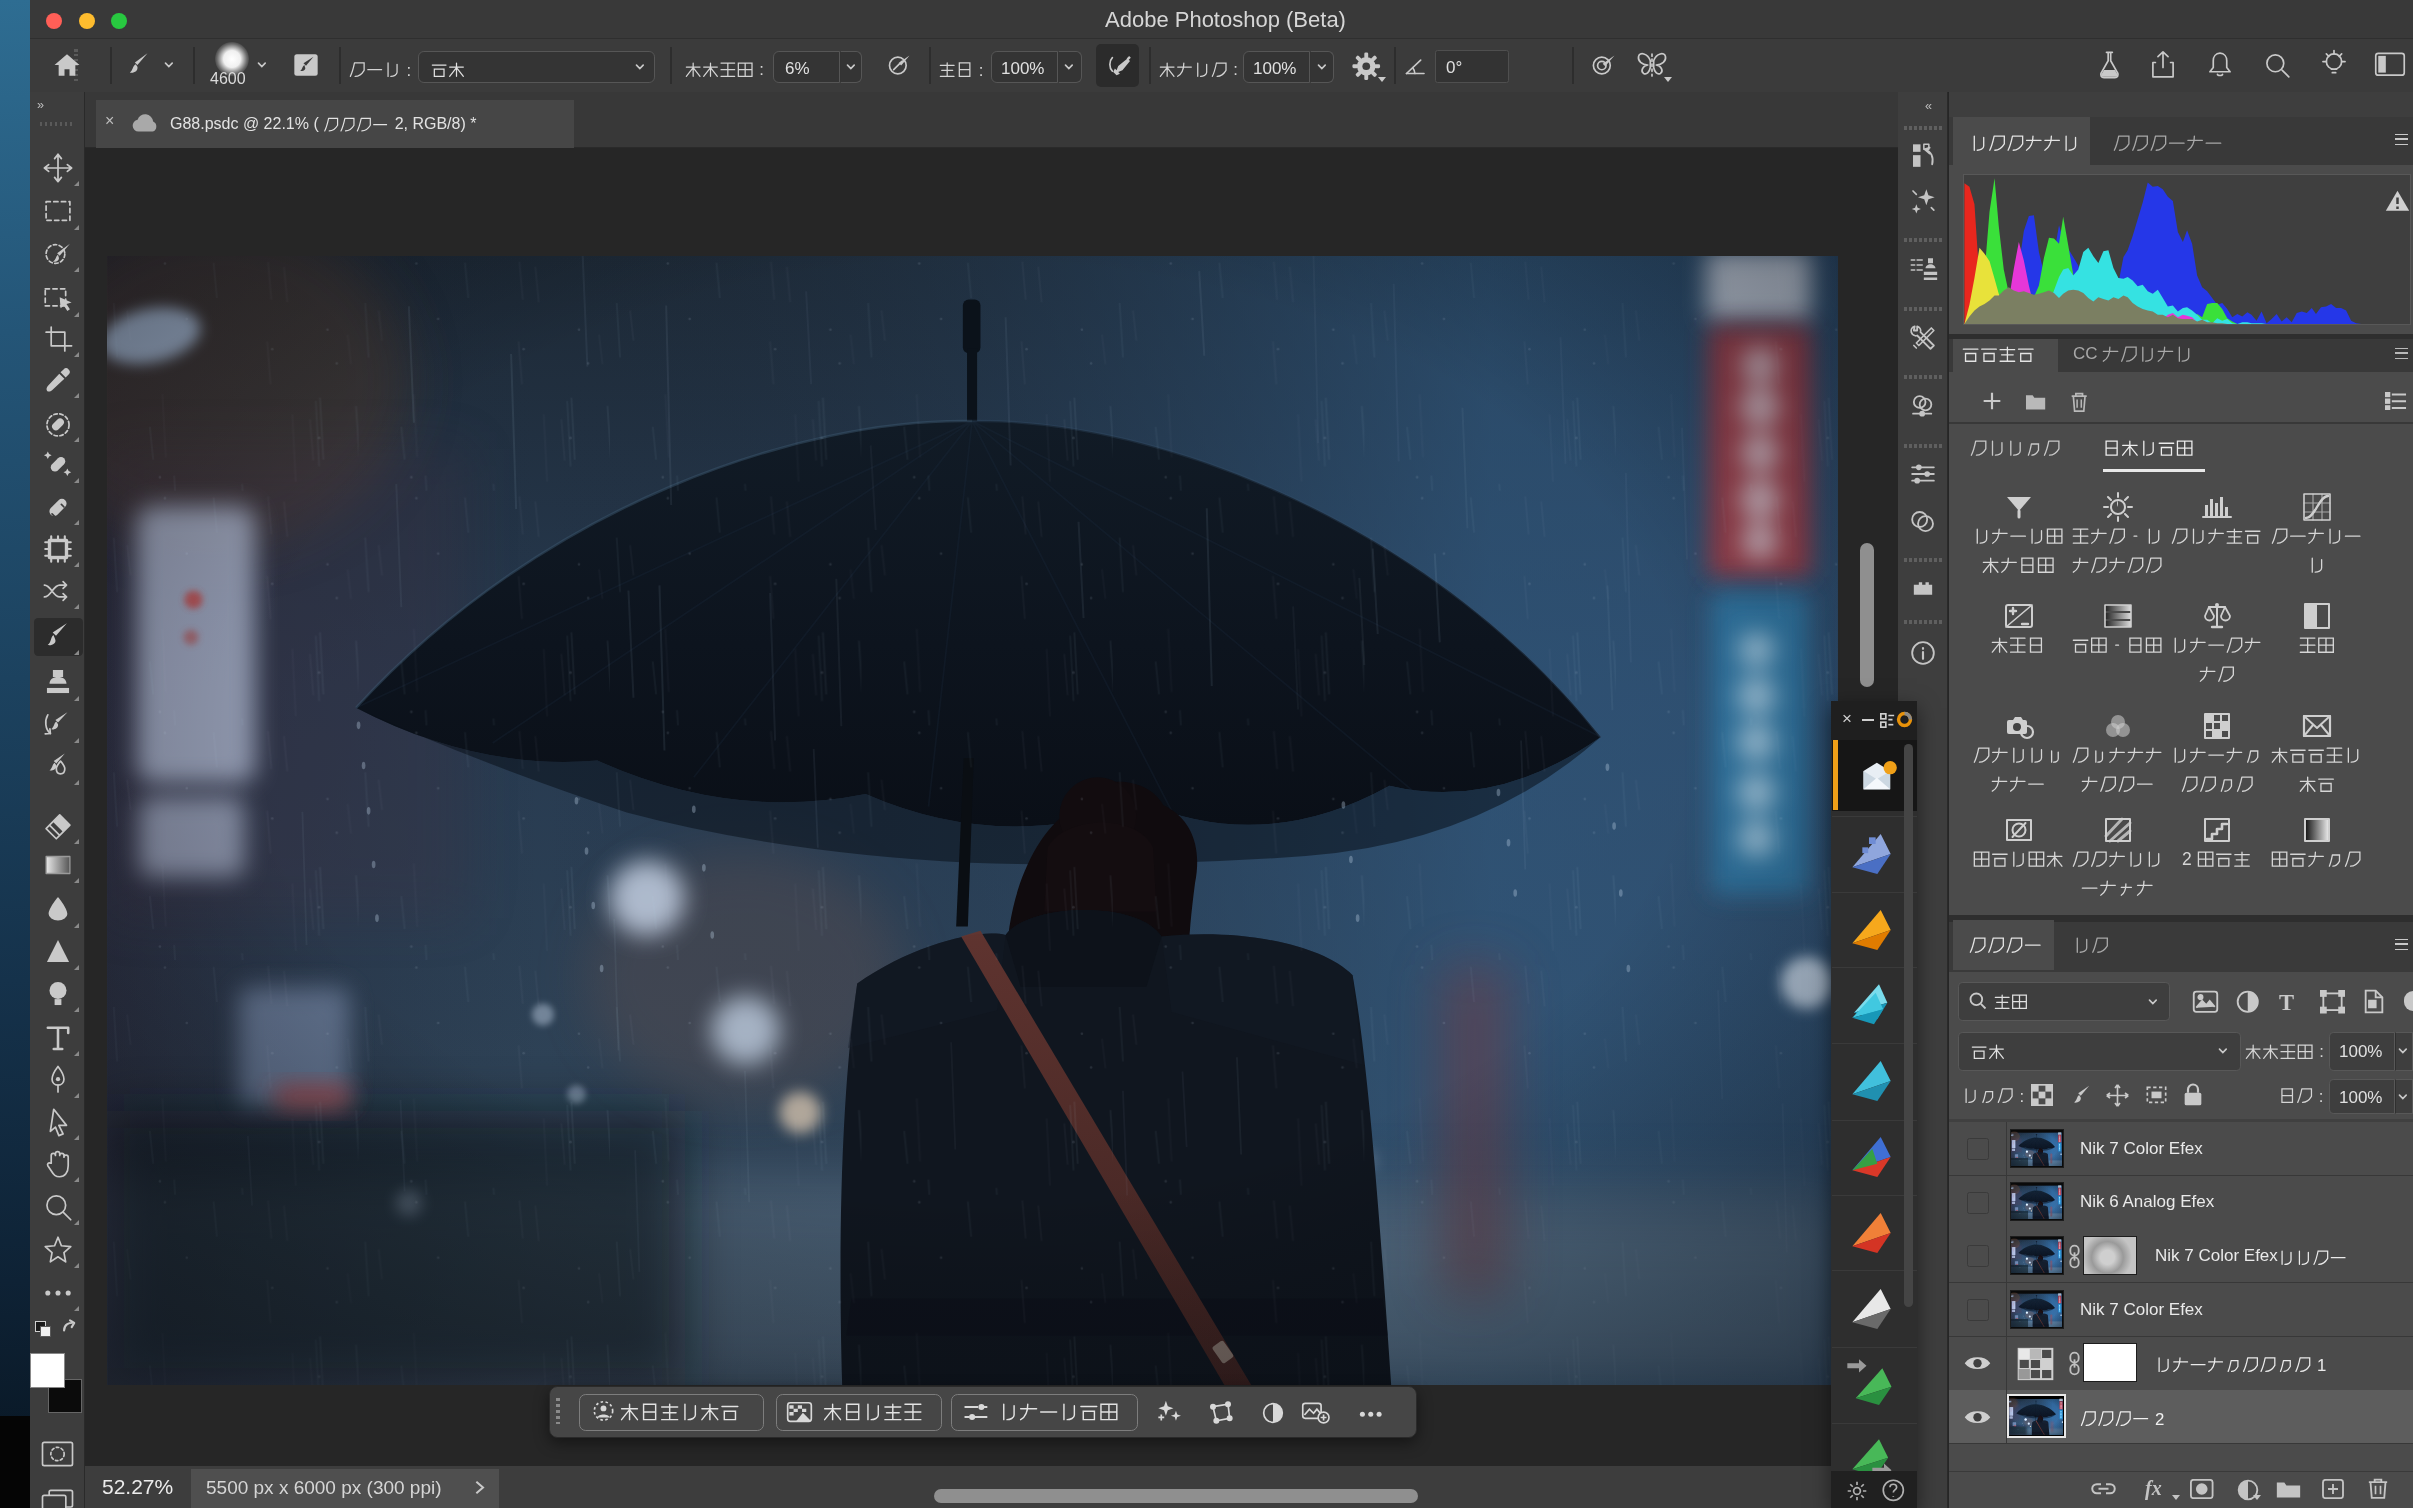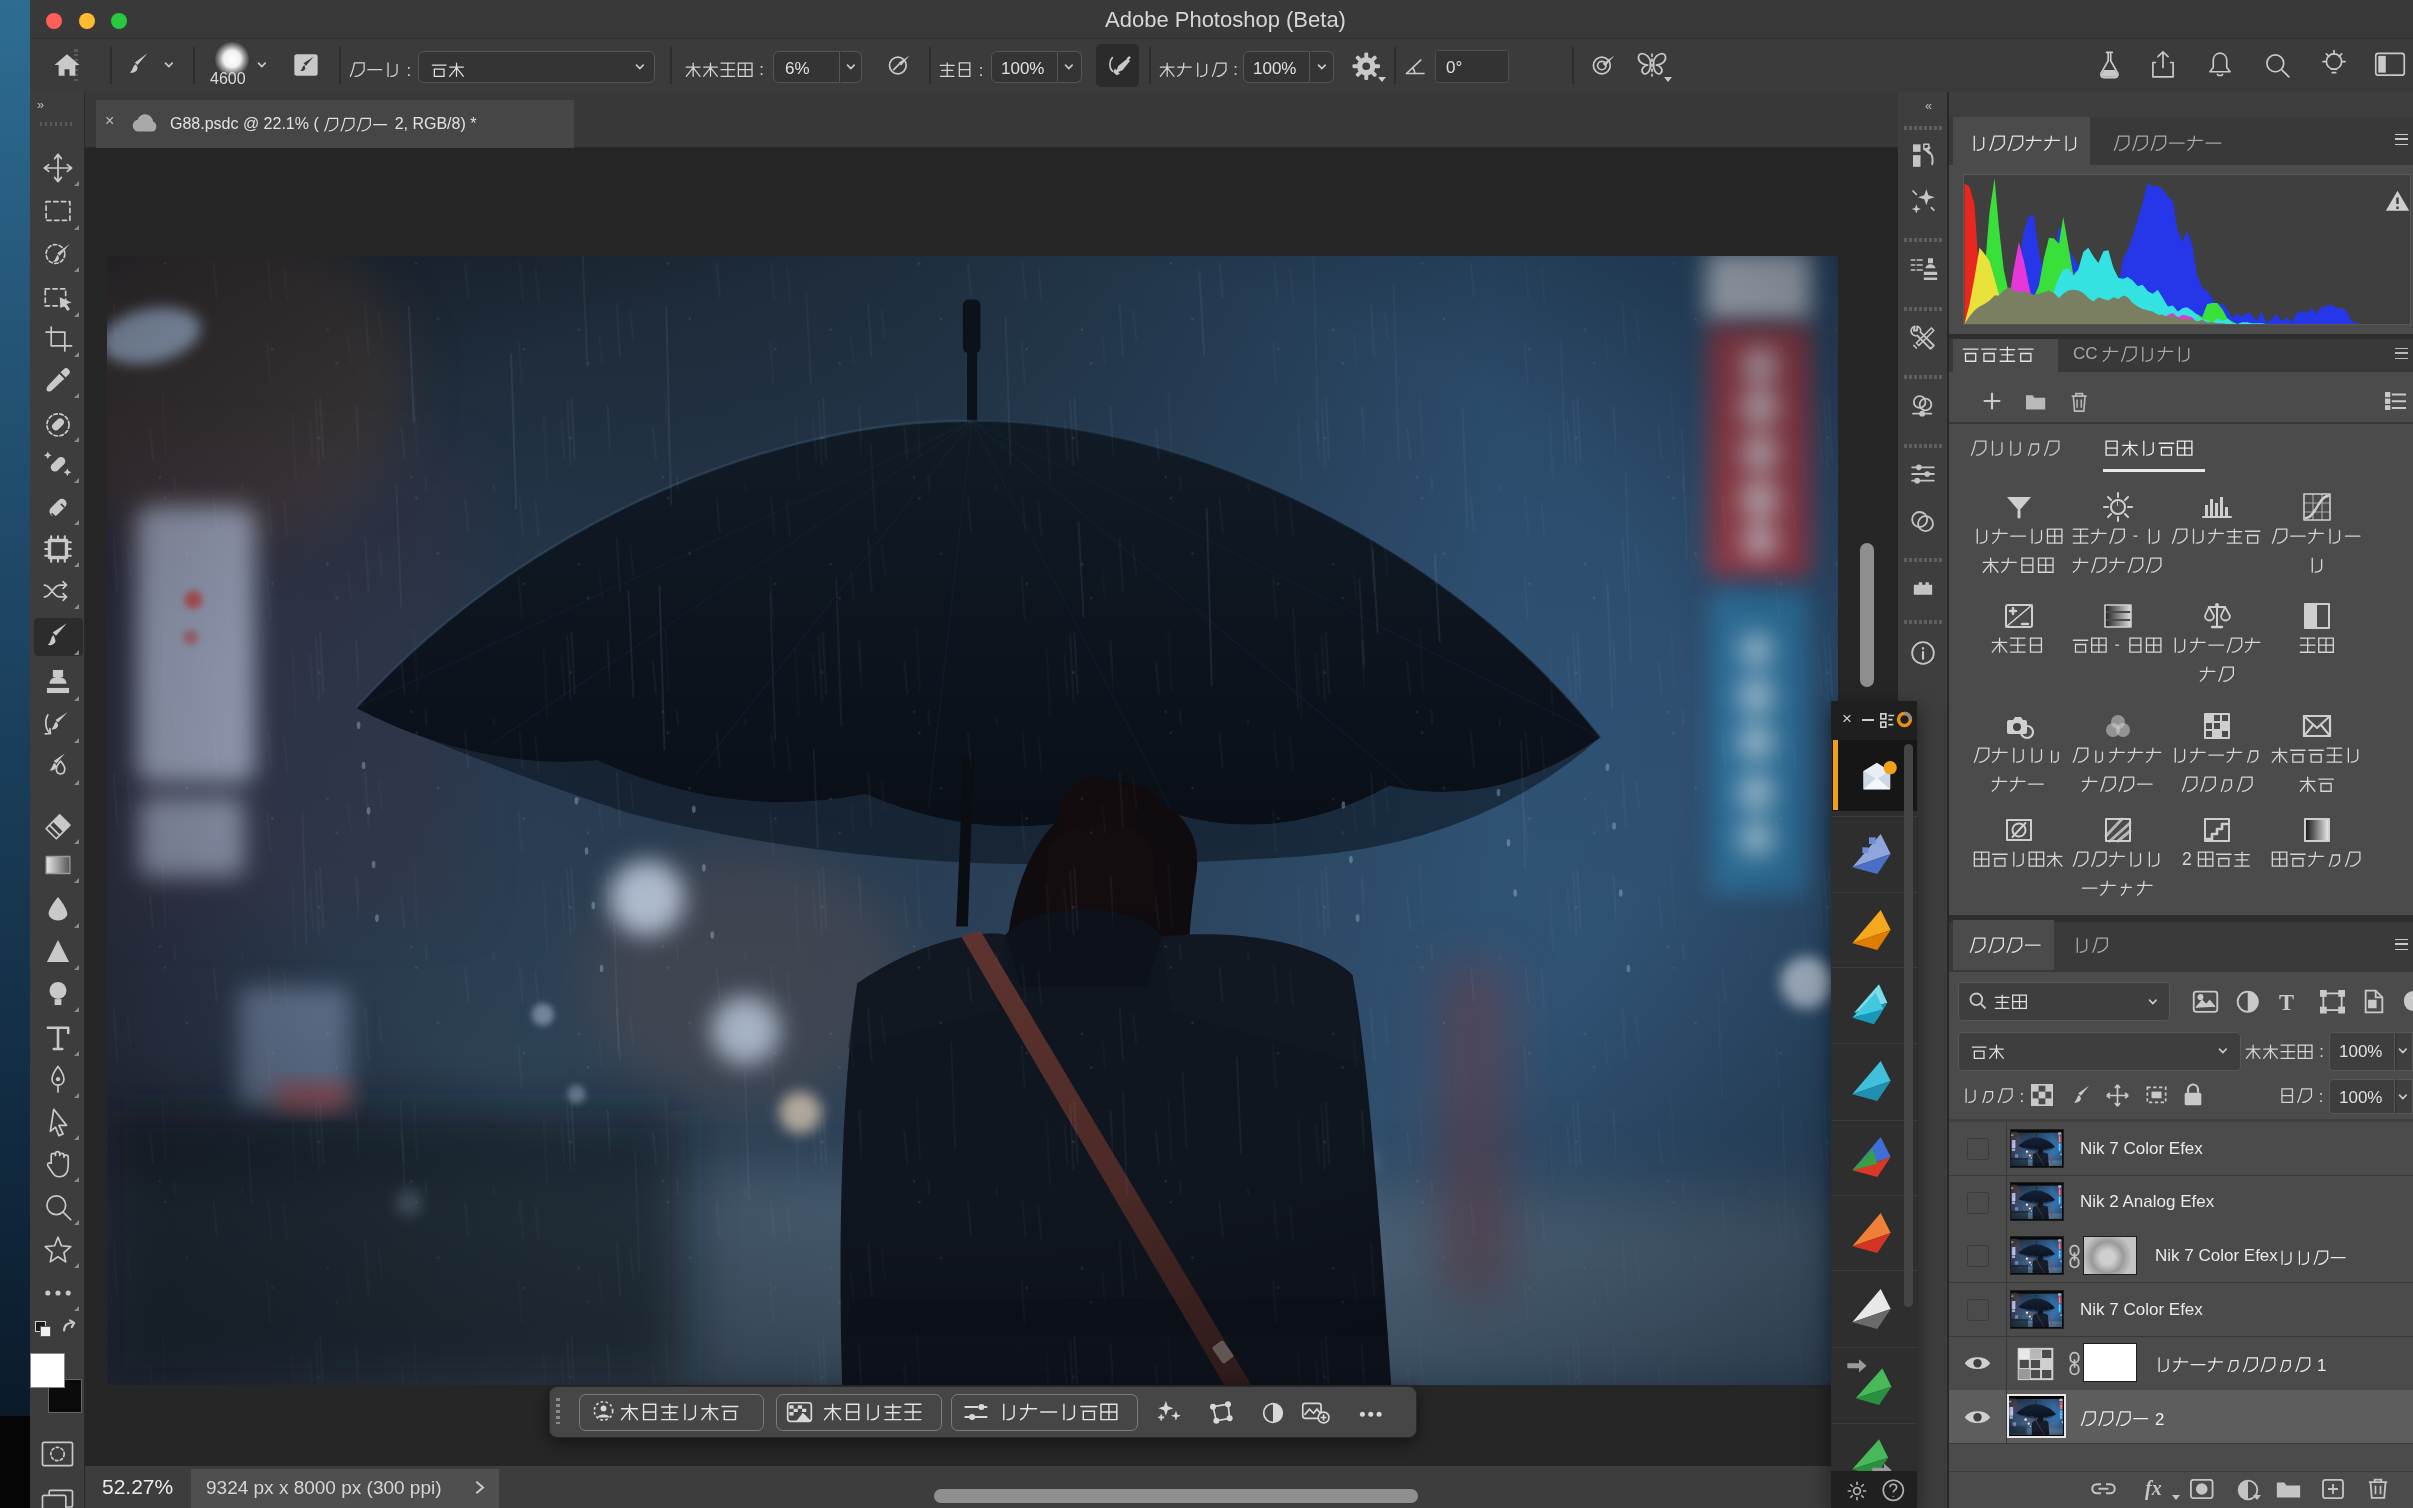--- a/index.html
+++ b/index.html
@@ -524,21 +524,21 @@
       <path d="M6.2 4.1 H17.1 V12.4 M6.2 4.1 C4.6 11.7 3.1 16.2 1.5 19.3 M17.1 12.4 C14.0 17.8 9.3 19.3 7.0 19.3 M25.9 4.1 H36.9 V12.4 M25.9 4.1 C24.4 11.7 22.8 16.2 21.2 19.3 M36.9 12.4 C33.8 17.8 29.1 19.3 26.7 19.3 M45.7 4.1 H56.7 V12.4 M45.7 4.1 C44.1 11.7 42.6 16.2 41.0 19.3 M56.7 12.4 C53.5 17.8 48.8 19.3 46.5 19.3 M60.8 11.7 H76.4" stroke="#e2e2e2" stroke-width="1.43" fill="none" stroke-linecap="round"></path>
     </svg>&nbsp;2, RGB/8) *</div>
 <div class="ab" style="left:85px;top:148px;width:1813px;height:1317px;background:#262626"></div>
 <div class="ab" style="left:107px;top:256px;width:1731px;height:1129px"><svg width="1731" height="1129" viewBox="0 0 2065 1347">
       <use href="#photo"></use>
     </svg></div>
 <div class="ab" style="left:1860px;top:543px;width:14.2px;height:144px;background:#8f8f8f;border-radius:7.5px"></div>
 <div class="ab" style="left:85px;top:1466px;width:1813px;height:43px;background:#3d3d3d"></div>
 <div class="ab txt" style="left:102px;top:1475px;font-size:21px;color:#ececec">52.27%</div>
 <div class="ab" style="left:191px;top:1469px;width:308px;height:39px;background:#4f4f4f"></div>
-<div class="ab txt" style="left:206px;top:1477px;font-size:19px;color:#d5d5d5">9324 px x 8000 px (300 ppi)</div>
+<div class="ab txt" style="left:206px;top:1477px;font-size:19px;color:#d5d5d5">5500 px x 6000 px (300 ppi)</div>
 <div class="ab" style="left:473px;top:1479px"><svg width="13.4" height="17" viewBox="0 0 16 20" fill="none" stroke="#c9c9c9" stroke-width="2.4">
       <path d="M4 3 L12 10 L4 17"></path>
     </svg></div>
 <div class="ab" style="left:934px;top:1489px;width:484px;height:14.2px;background:#8f8f8f;border-radius:7.5px"></div>
 <div class="ab" style="left:549px;top:1386px;width:868px;height:52px;background:#464646;border:0.8px solid #2a2a2a;border-radius:8.4px;box-shadow:0 5px 15px rgba(0,0,0,0.45)"></div>
 <div class="ab" style="left:556px;top:1398px;width:4.2px;height:28.5px;background:repeating-linear-gradient(180deg,#8a8a8a 0 2.9px,transparent 2.9px 5.9px)"></div>
 <div class="ab" style="left:579px;top:1394px;width:185px;height:37px;border:0.8px solid #7d7d7d;border-radius:6.7px;background:transparent"></div>
 <div class="ab" style="left:591px;top:1400px"><svg width="25" height="23.5" viewBox="0 0 30 28" fill="none" stroke="#d8d8d8" stroke-width="2">
       <circle cx="15" cy="13" r="11" stroke-dasharray="3 3"></circle>
       <circle cx="15" cy="10" r="3.5" fill="#d8d8d8" stroke="none"></circle>
@@ -1080,21 +1080,21 @@
 <div class="ab" style="left:2006px;top:1390px;width:0.8px;height:54px;background:#383838"></div>
 <div class="ab" style="left:1967px;top:1138px;width:22px;height:22px;border:1.7px solid #3a3a3a;border-radius:2.5px"></div>
 <div class="ab" style="left:2010px;top:1129px;width:54px;height:39px;border:1.7px solid #1d1d1d;background:#0a0a0a"><svg width="51" height="36" viewBox="0 0 2065 1460" preserveAspectRatio="xMidYMid slice" style="filter:brightness(1.35) saturate(1.25)">
       <use href="#photo" y="56"></use>
     </svg></div>
 <div class="ab txt" style="left:2080px;top:1139px;font-size:17px;color:#eaeaea">Nik 7 Color Efex</div>
 <div class="ab" style="left:1967px;top:1192px;width:22px;height:22px;border:1.7px solid #3a3a3a;border-radius:2.5px"></div>
 <div class="ab" style="left:2010px;top:1182px;width:54px;height:39px;border:1.7px solid #1d1d1d;background:#0a0a0a"><svg width="51" height="36" viewBox="0 0 2065 1460" preserveAspectRatio="xMidYMid slice" style="filter:brightness(1.35) saturate(1.25)">
       <use href="#photo" y="56"></use>
     </svg></div>
-<div class="ab txt" style="left:2080px;top:1192px;font-size:17px;color:#eaeaea">Nik 2 Analog Efex</div>
+<div class="ab txt" style="left:2080px;top:1192px;font-size:17px;color:#eaeaea">Nik 6 Analog Efex</div>
 <div class="ab" style="left:1967px;top:1245px;width:22px;height:22px;border:1.7px solid #3a3a3a;border-radius:2.5px"></div>
 <div class="ab" style="left:2010px;top:1236px;width:54px;height:39px;border:1.7px solid #1d1d1d;background:#0a0a0a"><svg width="51" height="36" viewBox="0 0 2065 1460" preserveAspectRatio="xMidYMid slice" style="filter:brightness(1.35) saturate(1.25)">
       <use href="#photo" y="56"></use>
     </svg></div>
 <div class="ab" style="left:2067px;top:1244px"><svg width="15" height="25" viewBox="0 0 18 30" fill="none" stroke="#bfbfbf" stroke-width="2.2">
       <rect x="4" y="2" width="10" height="12" rx="5"></rect>
       <rect x="4" y="16" width="10" height="12" rx="5"></rect>
       <path d="M9 10 V20"></path>
     </svg></div>
 <div class="ab" style="left:2083px;top:1236px;width:54px;height:39px;border:1.7px solid #1d1d1d;background:radial-gradient(circle at 45% 55%,#cfcfcf 20%,#9a9a9a 45%,#c4c4c4 70%)"></div>

